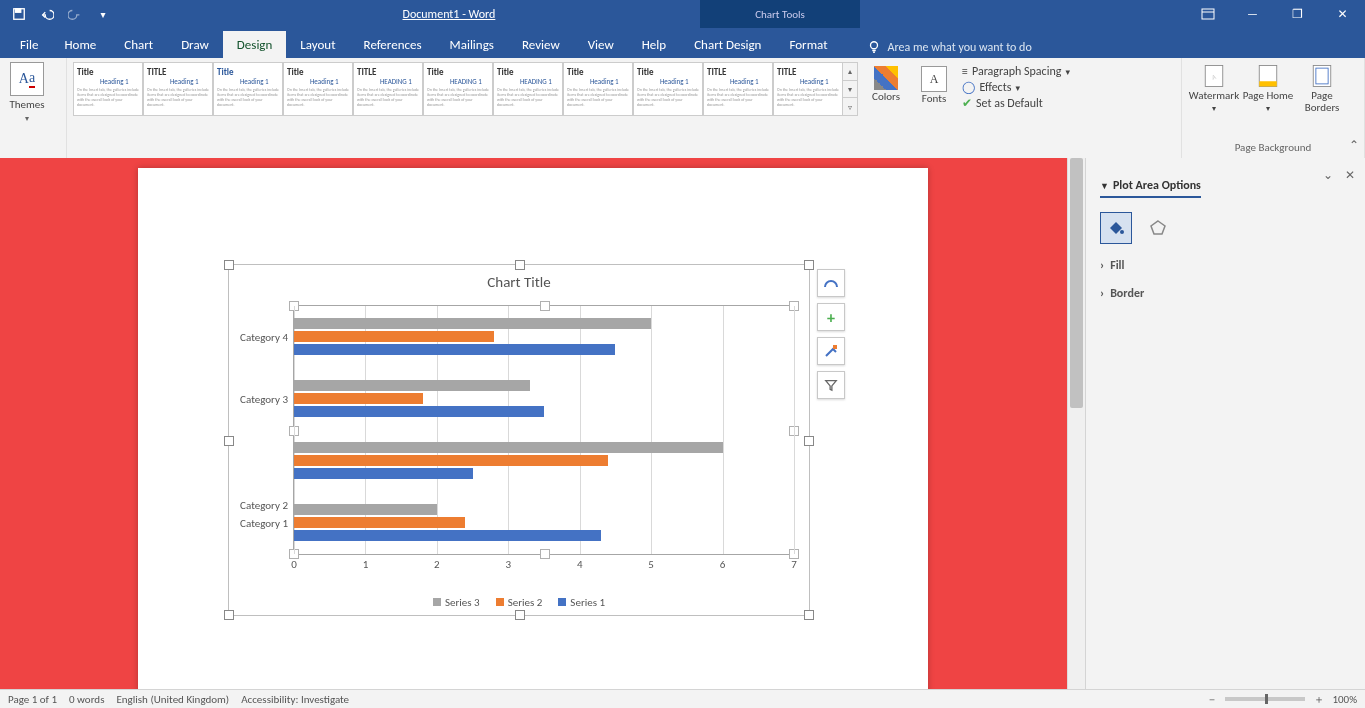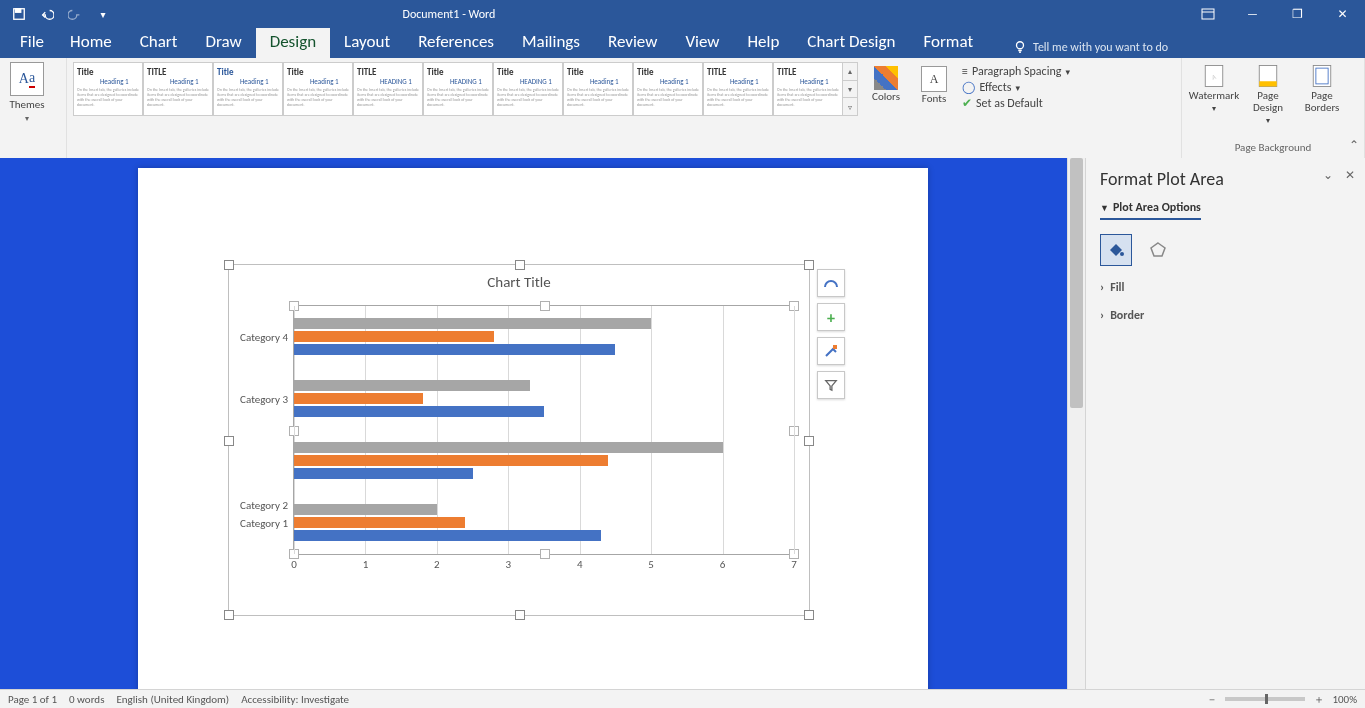--- a/index.html
+++ b/index.html
@@ -1,25 +1,25 @@
 <!DOCTYPE html>
 <html><head>
 <meta charset="utf-8">
 <style>
   html,body{margin:0;padding:0;font-family:"Segoe UI","Calibri",sans-serif;font-size:12px;background:#e6e6e6;color:#444;overflow:hidden;}
   .titlebar{background:#2b579a;color:#fff;height:28px;display:flex;align-items:center;position:relative;}
   .qat{display:flex;align-items:center;gap:6px;padding-left:8px;}
   .qat-btn{width:22px;height:22px;display:flex;align-items:center;justify-content:center;color:#fff;}
   .titlebar-center{position:absolute;left:50%;top:0;transform:translateX(-50%);display:flex;align-items:center;height:28px;}
-  .doc-title{font-size:12px;margin-left:-280px;}
+  .doc-title{font-size:12px;margin-left:-280px;text-decoration:underline;}
   .chart-tools{position:absolute;left:700px;top:0;width:160px;height:28px;background:#124078;display:flex;align-items:center;justify-content:center;color:#cce;font-size:11px;}
   .win-controls{position:absolute;right:0;top:0;display:flex;}
   .win-btn{width:45px;height:28px;display:flex;align-items:center;justify-content:center;color:#fff;}
   .ribbon-tabs{background:#2b579a;height:30px;display:flex;align-items:flex-end;padding-left:8px;color:#fff;}
-  .ribbon-tab{padding:6px 14px;font-size:17px;cursor:default;}
+  .ribbon-tab{padding:6px 14px;font-size:13px;cursor:default;}
   .ribbon-tab.file{padding:6px 12px;}
   .ribbon-tab.active{background:#f3f3f3;color:#14532d;}
   .tell-me{display:flex;align-items:center;gap:6px;margin-left:20px;color:#dbe5f1;padding:4px 6px;}
   .ribbon{background:#f3f3f3;height:100px;border-bottom:1px solid #d4d4d4;display:flex;}
   .ribbon-group{border-right:1px solid #e1e1e1;padding:4px 6px 2px;display:flex;flex-direction:column;justify-content:space-between;}
   .group-label{text-align:center;font-size:11px;color:#666;padding-bottom:2px;}
   .themes-btn{width:42px;display:flex;flex-direction:column;align-items:center;gap:2px;}
   .theme-icon{width:32px;height:32px;border:1px solid #999;background:#fff;display:flex;align-items:center;justify-content:center;font-size:14px;color:#2b579a;font-family:serif;}
   .theme-icon span{border-bottom:2px solid #c00;}
   .style-gallery{display:flex;gap:0;}
@@ -34,21 +34,21 @@
   .cf-group{display:flex;gap:8px;align-items:flex-start;}
   .cf-btn{display:flex;flex-direction:column;align-items:center;width:40px;padding-top:4px;}
   .cf-btn .sw{width:24px;height:24px;}
   .para-opts{display:flex;flex-direction:column;gap:2px;font-size:12px;padding-top:2px;}
   .para-opts .row{display:flex;align-items:center;gap:4px;white-space:nowrap;}
   .pb-group{display:flex;gap:2px;}
   .pb-btn{display:flex;flex-direction:column;align-items:center;width:52px;font-size:11px;line-height:12px;text-align:center;}
   .pb-btn svg,.cf-btn svg{width:28px;height:28px;}
   .ribbon-collapse{position:absolute;right:6px;margin-top:80px;color:#666;}
   .workspace{position:absolute;top:158px;left:0;right:0;bottom:18px;display:flex;}
-  .doc-area{flex:1;position:relative;background:#1d4ed8;overflow:hidden;padding-left:40px;}
+  .doc-area{flex:1;position:relative;background:#ef4444;overflow:hidden;padding-left:40px;}
   .doc-scroll{position:absolute;right:0;top:0;bottom:0;width:17px;background:#f0f0f0;border-left:1px solid #ddd;}
   .doc-scroll .thumb{position:absolute;left:2px;right:2px;top:0;height:250px;background:#c1c1c1;border-radius:2px;}
   .page{position:absolute;left:138px;top:10px;width:790px;height:640px;background:#fff;box-shadow:0 0 6px rgba(0,0,0,0.25);}
   .chart-obj{position:absolute;left:90px;top:96px;width:580px;height:350px;border:1px solid #bfbfbf;}
   .sel-handle{width:8px;height:8px;background:#fff;border:1px solid #888;position:absolute;}
   .sel-handle.tl{left:-5px;top:-5px;} .sel-handle.tm{left:50%;top:-5px;margin-left:-4px;} .sel-handle.tr{right:-5px;top:-5px;}
   .sel-handle.ml{left:-5px;top:50%;margin-top:-4px;} .sel-handle.mr{right:-5px;top:50%;margin-top:-4px;}
   .sel-handle.bl{left:-5px;bottom:-5px;} .sel-handle.bm{left:50%;bottom:-5px;margin-left:-4px;} .sel-handle.br{right:-5px;bottom:-5px;}
   .chart-title{text-align:center;font-size:15px;color:#555;padding:8px 0 4px;}
   .plot-area{position:absolute;left:64px;top:40px;right:14px;bottom:60px;border:1px solid #a6a6a6;}
@@ -95,20 +95,21 @@
     <div class="qat-btn" style="opacity:.5">
         <svg width="14" height="14" viewBox="0 0 16 16" fill="none" stroke="#fff" stroke-width="1.5">
           <path d="M5 4a5 5 0 1 0 5 5h3"></path>
         </svg>
       </div>
     <div class="qat-btn" style="font-size:10px;">▾</div>
   </div>
   <div class="titlebar-center">
       <span class="doc-title">Document1 - Word</span>
     </div>
+  <div class="chart-tools">Chart Tools</div>
   <div class="win-controls">
     <div class="win-btn">
         <svg width="14" height="12" viewBox="0 0 14 12" fill="none" stroke="#fff">
           <rect x="1" y="1" width="12" height="10"></rect>
           <path d="M1 4h12"></path>
         </svg>
       </div>
     <div class="win-btn">—</div>
     <div class="win-btn">❐</div>
     <div class="win-btn">✕</div>
@@ -127,21 +128,21 @@
   <div class="ribbon-tab">Review</div>
   <div class="ribbon-tab">View</div>
   <div class="ribbon-tab">Help</div>
   <div class="ribbon-tab">Chart Design</div>
   <div class="ribbon-tab">Format</div>
   <div class="tell-me">
     <svg width="14" height="14" viewBox="0 0 16 16" fill="none" stroke="#fff" stroke-width="1.5">
         <circle cx="8" cy="6" r="4"></circle>
         <path d="M6 12h4M7 14h2"></path>
       </svg>
-    <span>Tell me with you want to do</span>
+    <span>Area me what you want to do</span>
   </div>
 </div>
 
 <div class="ribbon">
   <div class="ribbon-group" style="width:54px;">
     <div class="themes-btn">
       <div class="theme-icon">A<span>a</span></div>
       <div style="font-size:11px;">Themes</div>
       <div style="font-size:8px;color:#666;">▾</div>
     </div>
@@ -247,21 +248,21 @@
             <text x="16" y="20" font-size="8" fill="#ccc" text-anchor="middle" transform="rotate(-20 16 18)">A</text>
           </svg>
         <span>Watermark</span>
           <span style="font-size:8px;">▾</span>
       </div>
       <div class="pb-btn">
         <svg viewBox="0 0 32 32">
             <rect x="6" y="4" width="20" height="24" fill="#fff" stroke="#888"></rect>
             <rect x="6" y="22" width="20" height="6" fill="#ffc000"></rect>
           </svg>
-        <span>Page Design</span>
+        <span>Page Home</span>
           <span style="font-size:8px;">▾</span>
       </div>
       <div class="pb-btn">
         <svg viewBox="0 0 32 32">
             <rect x="6" y="4" width="20" height="24" fill="#fff" stroke="#888"></rect>
             <rect x="9" y="7" width="14" height="18" fill="none" stroke="#4472c4"></rect>
           </svg>
         <span>Page Borders</span>
       </div>
     </div>
@@ -321,20 +322,21 @@
               <div class="y-cat" style="top: 62.5%; margin-top: 44px;">Category 2</div>
               <div class="bar s3" style="top: calc(62.5% - 19px); width: 85.7143%;"></div>
               <div class="bar s2" style="top: calc(62.5% - 6px); width: 62.8571%;"></div>
               <div class="bar s1" style="top: calc(62.5% + 7px); width: 35.7143%;"></div>
               <div class="y-cat" style="top: 87.5%;">Category 1</div>
               <div class="bar s3" style="top: calc(87.5% - 19px); width: 28.5714%;"></div>
               <div class="bar s2" style="top: calc(87.5% - 6px); width: 34.2857%;"></div>
               <div class="bar s1" style="top: calc(87.5% + 7px); width: 61.4286%;"></div>
             </div>
         </div>
+        <div class="legend" id="legend"><span><i style="background:#a6a6a6"></i>Series 3</span><span><i style="background:#ed7d31"></i>Series 2</span><span><i style="background:#4472c4"></i>Series 1</span></div>
 
         <div class="chart-side-btns">
           <div class="chart-side-btn">
               <svg width="16" height="16" viewBox="0 0 16 16">
                 <path d="M2 12a6 6 0 0 1 12 0" fill="none" stroke="#4472c4" stroke-width="2"></path>
               </svg>
             </div>
           <div class="chart-side-btn" style="color:#4caf50;font-size:16px;font-weight:bold;">+</div>
           <div class="chart-side-btn">
               <svg width="16" height="16" viewBox="0 0 16 16">
@@ -349,21 +351,20 @@
             </div>
         </div>
       </div>
     </div>
     <div class="doc-scroll">
         <div class="thumb"></div>
       </div>
   </div>
 
   <div class="pane">
-    <div class="pane-title">Format Plot Area</div>
     <div class="pane-controls">
       <span>⌄</span>
       <span>✕</span>
     </div>
     <div class="pane-sub">
         <span style="font-size:9px;">▼</span>
         <span>Plot Area Options</span>
       </div>
     <div class="pane-icons">
       <div class="pane-icn active">

